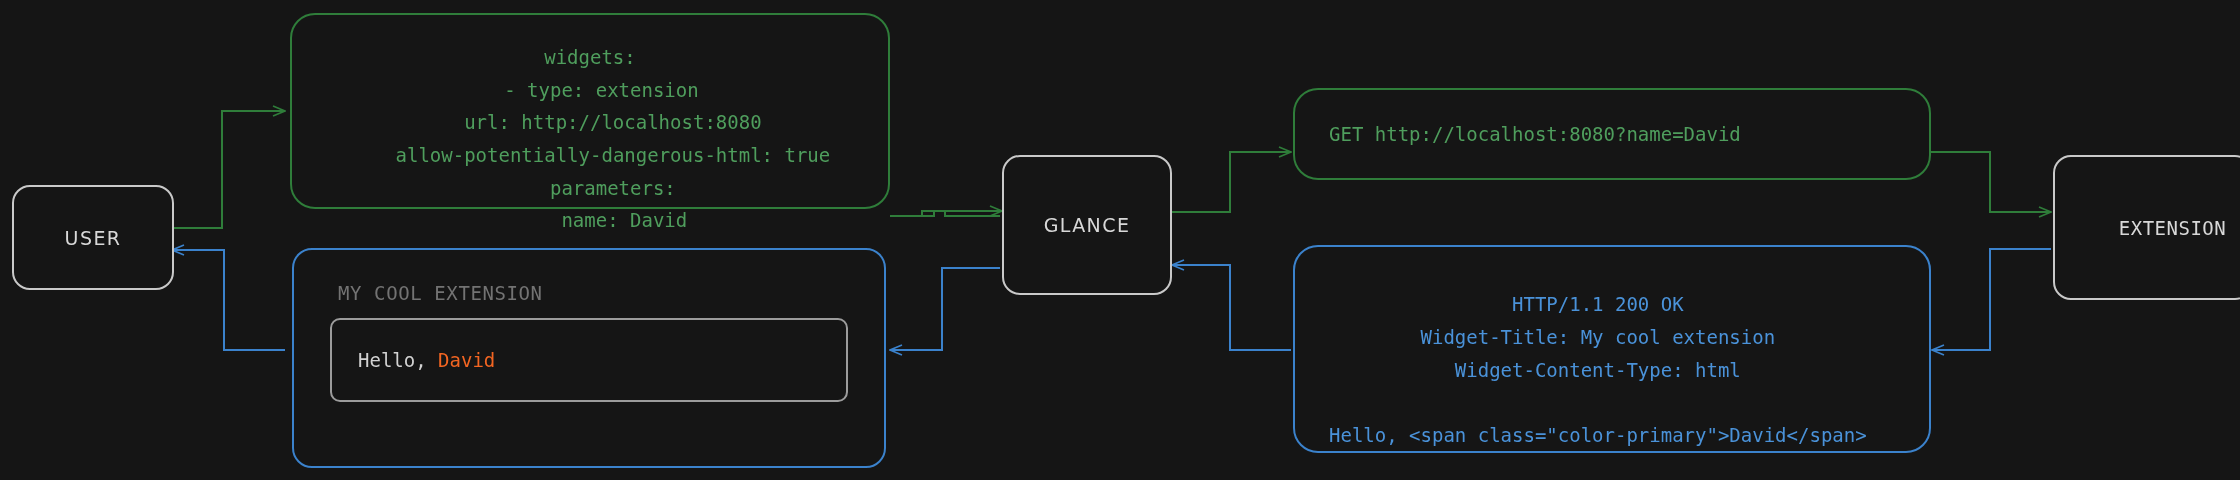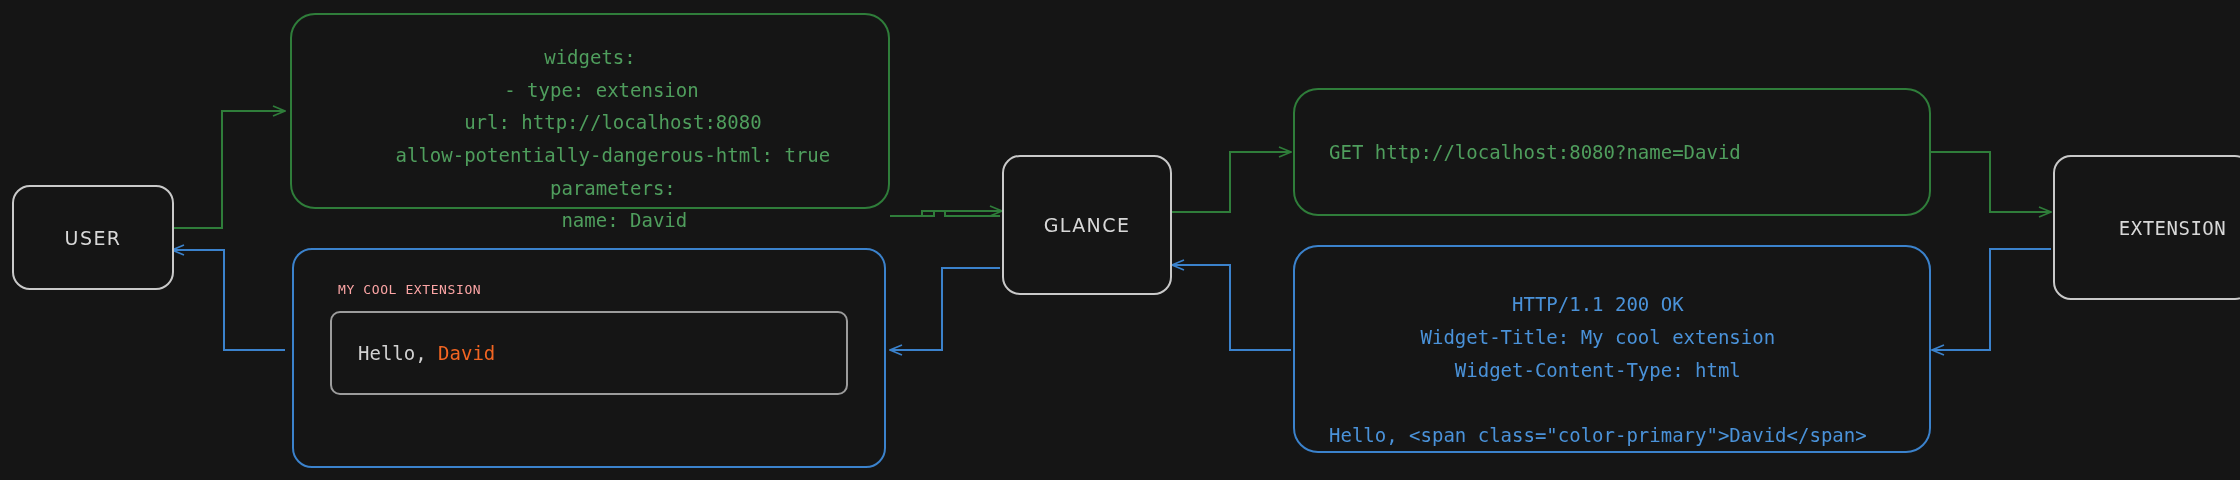--- a/index.html
+++ b/index.html
@@ -64,23 +64,23 @@
   
   .widget-box {
     position: absolute;
     box-sizing: border-box;
     border: 2px solid #3b82cc;
     border-radius: 20px;
     background: #151515;
     padding: 22px 36px;
   }
   .widget-title {
-    color: #fca5a5;
+    color: #737373;
     font-family: "DejaVu Sans Mono", monospace;
-    font-size: 13px;
+    font-size: 19px;
     letter-spacing: 0.6px;
     margin: 10px 0 14px 8px;
   }
   .widget-inner {
     box-sizing: border-box;
     border: 2px solid #9c9c9c;
     border-radius: 10px;
     padding: 26px 26px;
     height: 84px;
     display: flex;
@@ -150,21 +150,21 @@
 
   <div class="msg" style="left:290px; top:13px; width:600px; height:196px;">
     <pre>widgets:
   - type: extension
     url: http://localhost:8080
     allow-potentially-dangerous-html: true
     parameters:
       name: David</pre>
   </div>
 
-  <div class="msg" style="left:1293px; top:88px; width:638px; height:128px; display:flex; align-items:center;">
+  <div class="msg" style="left:1293px; top:88px; width:638px; height:92px; display:flex; align-items:center;">
     <pre style="margin-left:4px;">GET http://localhost:8080?name=David</pre>
   </div>
 
   <div class="msg blue" style="left:1293px; top:245px; width:638px; height:208px; display:flex; align-items:center;">
     <pre style="margin-left:4px;margin-top:42px;">HTTP/1.1 200 OK
 Widget-Title: My cool extension
 Widget-Content-Type: html
 
 Hello, &lt;span class="color-primary"&gt;David&lt;/span&gt;</pre>
   </div>

